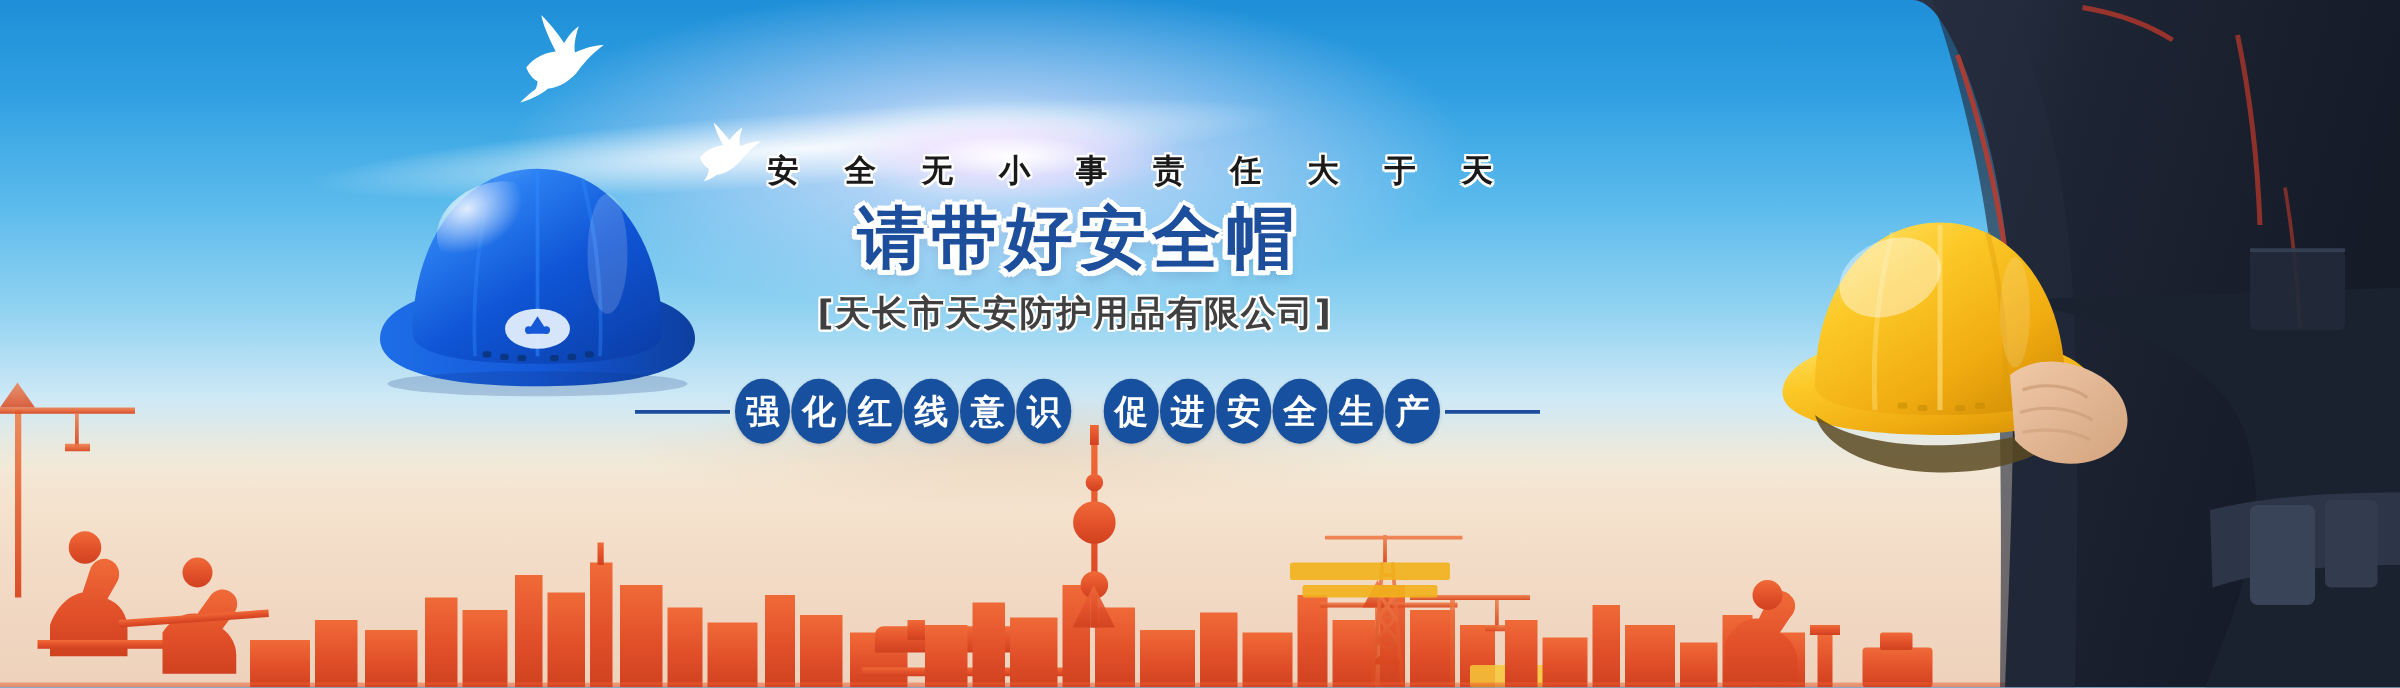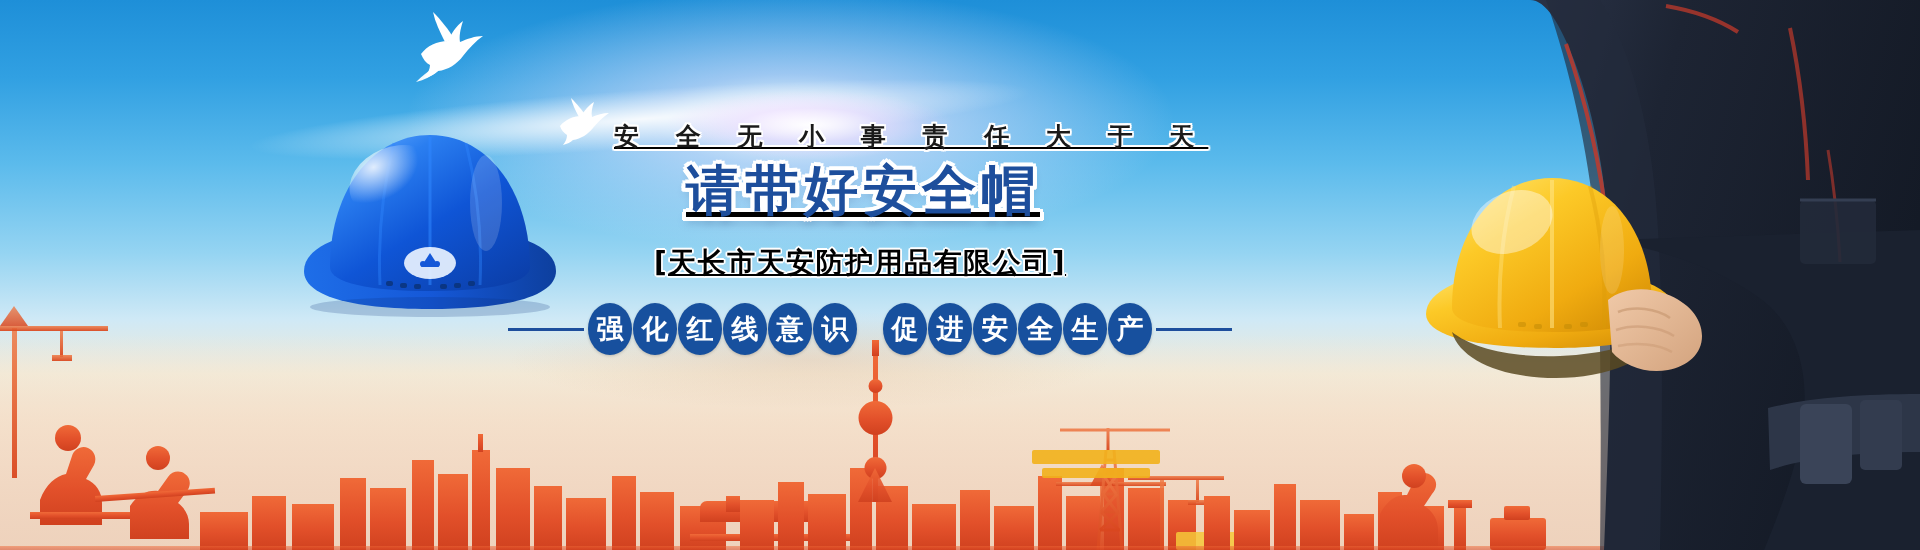--- a/index.html
+++ b/index.html
@@ -55,21 +55,21 @@
   .dove{position:absolute;}
   .dove svg{display:block;}
 
   
   .helmet-blue{position:absolute;left:290px;top:95px;width:280px;height:250px;}
 
   
   .worker{position:absolute;right:0;top:0;width:560px;height:550px;}
 
   
-  .textblock{position:absolute;left:600px;top:120px;width:520px;text-align:center;text-decoration:underline;}
+  .textblock{position:absolute;left:600px;top:120px;width:520px;text-align:center;}
 
   .slogan-top{
     font-size:25px;letter-spacing:14px;color:#1a1a1a;font-weight:600;
     text-shadow:
       -1.6px -1.6px 0 #fff, 1.6px -1.6px 0 #fff, -1.6px 1.6px 0 #fff, 1.6px 1.6px 0 #fff,
       0 -1.8px 0 #fff, 0 1.8px 0 #fff, -1.8px 0 0 #fff, 1.8px 0 0 #fff;
     white-space:nowrap;margin-left:14px;
     font-family:"DejaVu Sans","Liberation Sans",sans-serif;
   }
   .headline{
@@ -77,22 +77,22 @@
     font-size:54px;line-height:.98;font-weight:bold;letter-spacing:5px;
     color:#1d4e9c;white-space:nowrap;margin-left:6px;
     font-family:"DejaVu Sans","Liberation Sans",sans-serif;
     text-shadow:
       -3px -3px 0 #fff, 3px -3px 0 #fff, -3px 3px 0 #fff, 3px 3px 0 #fff,
       -4px 0 0 #fff, 4px 0 0 #fff, 0 -4px 0 #fff, 0 4px 0 #fff,
       -3px 4px 0 #fff, 3px 4px 0 #fff, -4px 3px 0 #fff, 4px 3px 0 #fff,
       0 6px 9px rgba(40,70,120,.28);
   }
   .company{
-    margin-top:26px;
-    font-size:28px;font-weight:600;letter-spacing:1.5px;color:#000000;
+    margin-top:14px;
+    font-size:28px;font-weight:600;letter-spacing:1.5px;color:#404040;
     white-space:nowrap;
     font-family:"DejaVu Sans","Liberation Sans",sans-serif;
     text-shadow:
       -1.4px -1.4px 0 #fff, 1.4px -1.4px 0 #fff, -1.4px 1.4px 0 #fff, 1.4px 1.4px 0 #fff,
       0 -1.6px 0 #fff, 0 1.6px 0 #fff, -1.6px 0 0 #fff, 1.6px 0 0 #fff;
   }
 
   
   .tagline{
     position:absolute;left:520px;top:303px;width:700px;

